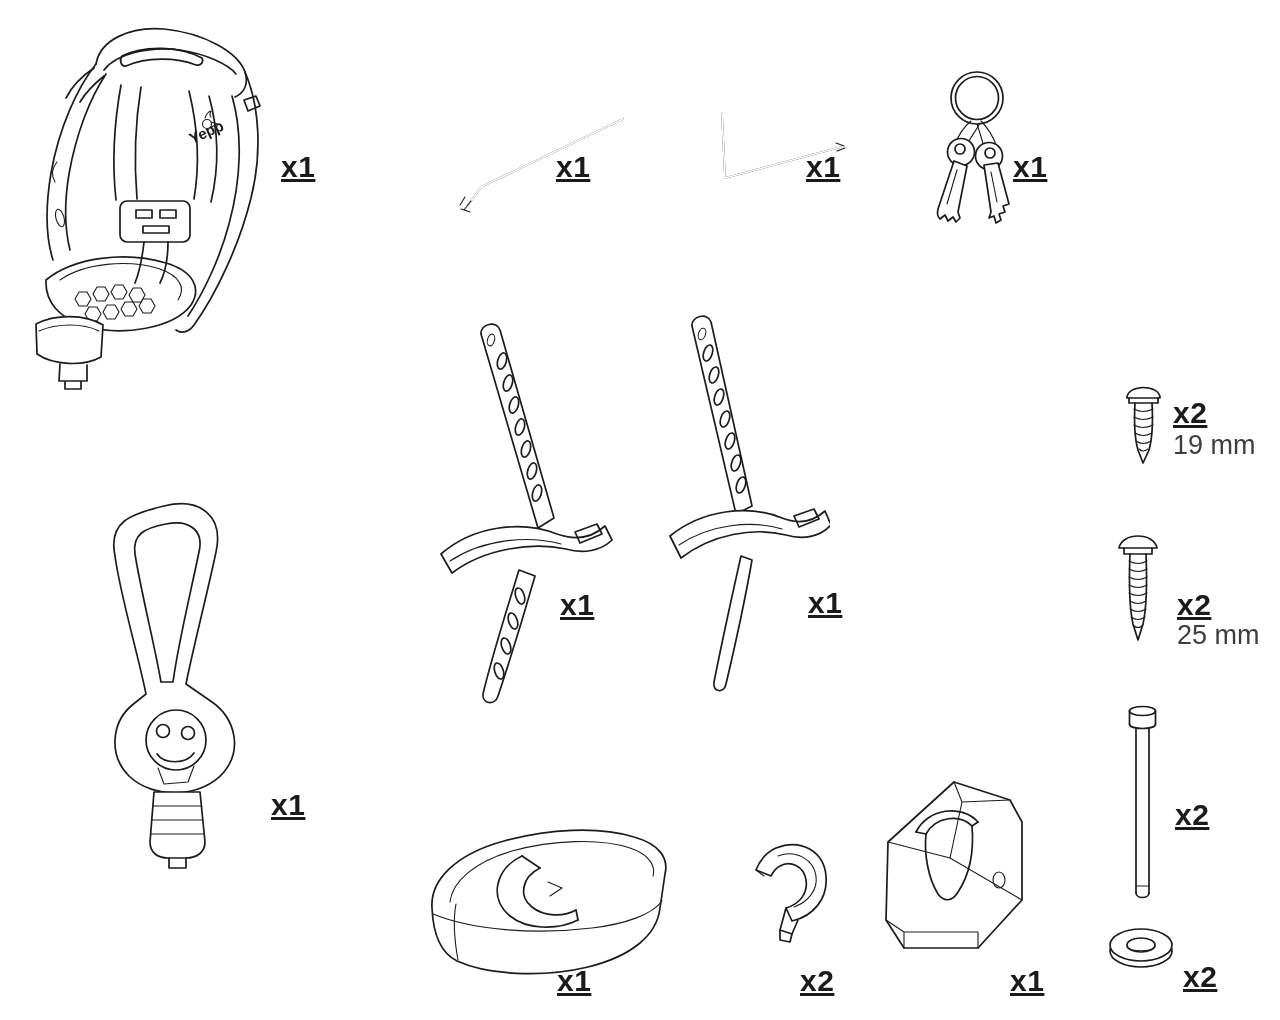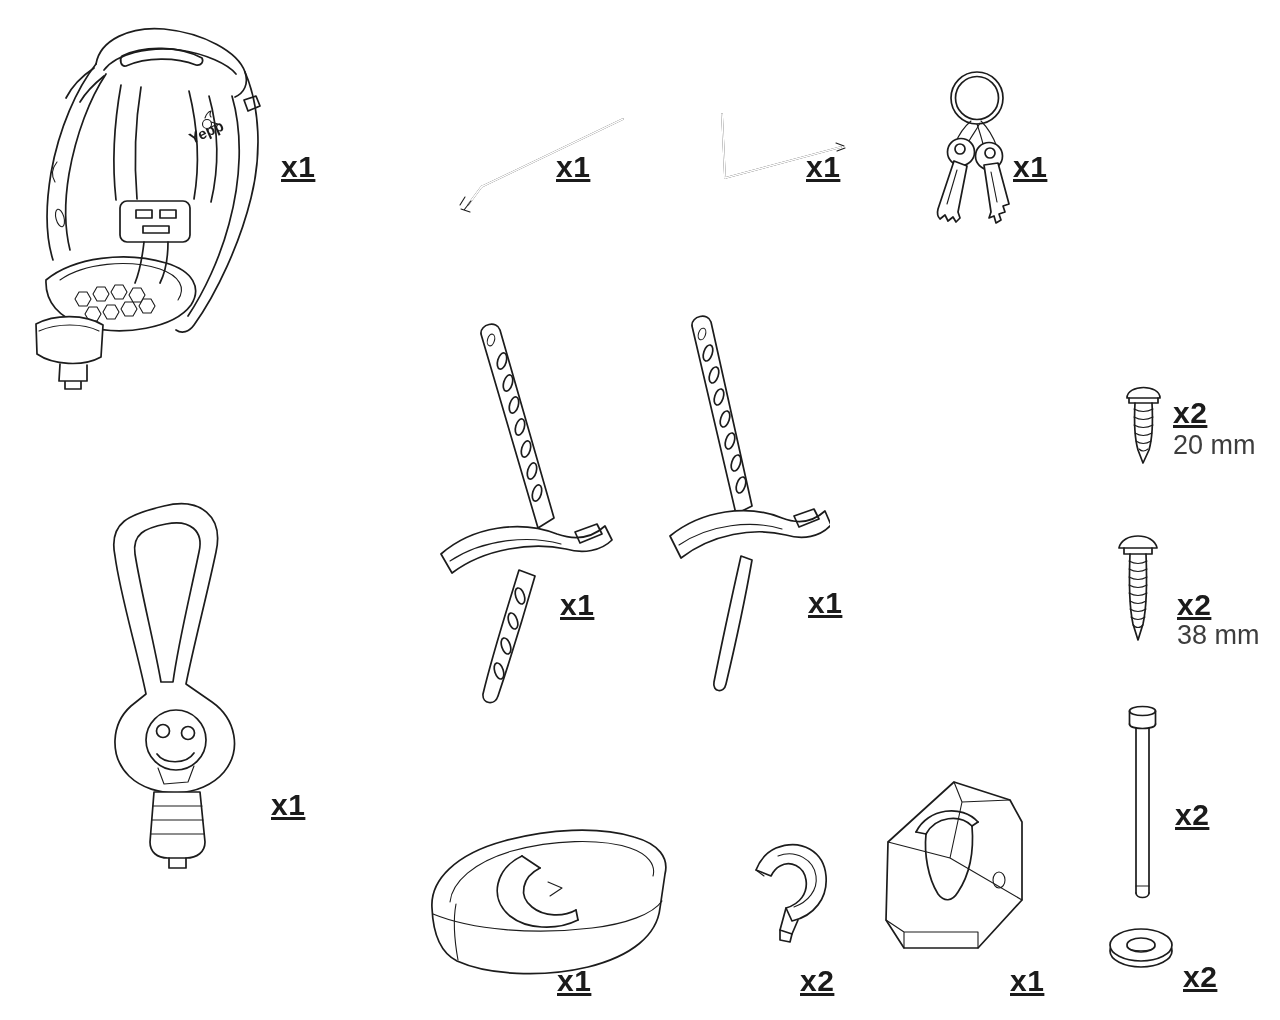--- a/index.html
+++ b/index.html
@@ -140,32 +140,32 @@
 
   <figure class="part art" style="left:1116px;top:376px;width:55px;height:100px">
     <svg viewBox="0 0 55 100">
       <path d="M11,22 C11,8 44,8 44,22 L44,22 L11,22 Z"></path>
       <path d="M13,22 L13,27 L42,27 L42,22"></path>
       <path d="M19,27 C18,45 18,60 22,74 L27,87 L33,74 C37,60 37,45 36,27"></path>
       <path class="thin" d="M18,33 Q27,38 37,33 M18,41 Q27,46 37,41 M18,49 Q27,54 37,49 M19,57 Q27,62 36,57 M20,65 Q27,70 35,65 M23,73 Q27,77 32,73"></path>
     </svg>
   </figure>
   <span class="qty" style="left:1173px;top:398px">x2</span>
-  <span class="size" style="left:1173px;top:432px">20 mm</span>
+  <span class="size" style="left:1173px;top:432px">19 mm</span>
 
   <figure class="part art" style="left:1110px;top:524px;width:56px;height:135px">
     <svg viewBox="0 0 56 135">
       <path d="M9,24 C12,8 44,8 47,24 L47,24 L9,24 Z"></path>
       <path d="M14,24 L14,30 L42,30 L42,24"></path>
       <path d="M20,30 C19,55 19,82 23,100 L28,116 L33,100 C37,82 37,55 36,30"></path>
       <path class="thin" d="M19,37 Q28,42 37,37 M19,45 Q28,50 37,45 M19,53 Q28,58 37,53 M19,61 Q28,66 37,61 M19,69 Q28,74 37,69 M20,77 Q28,82 36,77 M20,85 Q28,90 36,85 M21,93 Q28,98 35,93 M23,101 Q28,106 33,101"></path>
     </svg>
   </figure>
   <span class="qty" style="left:1177px;top:590px">x2</span>
-  <span class="size" style="left:1177px;top:622px">38 mm</span>
+  <span class="size" style="left:1177px;top:622px">25 mm</span>
 
   <figure class="part art" style="left:1120px;top:700px;width:45px;height:210px">
     <svg viewBox="0 0 45 210">
       <ellipse cx="22.5" cy="11" rx="13" ry="4.5"></ellipse>
       <path d="M9.5,11 L9.5,24 M35.5,11 L35.5,24"></path>
       <path d="M9.5,24 C9.5,30 35.5,30 35.5,24"></path>
       <path d="M16,28 L16,193 M29,28 L29,193"></path>
       <path class="thin" d="M16,186 L29,186"></path>
       <path d="M16,193 C16,199 29,199 29,193"></path>
     </svg>

